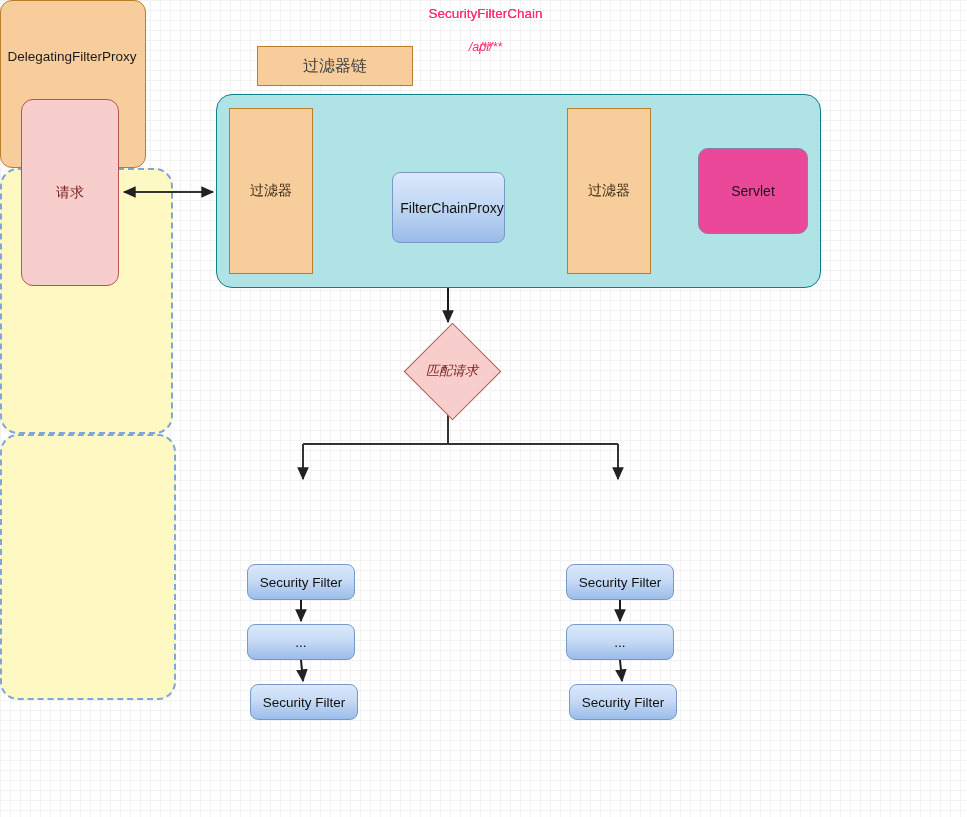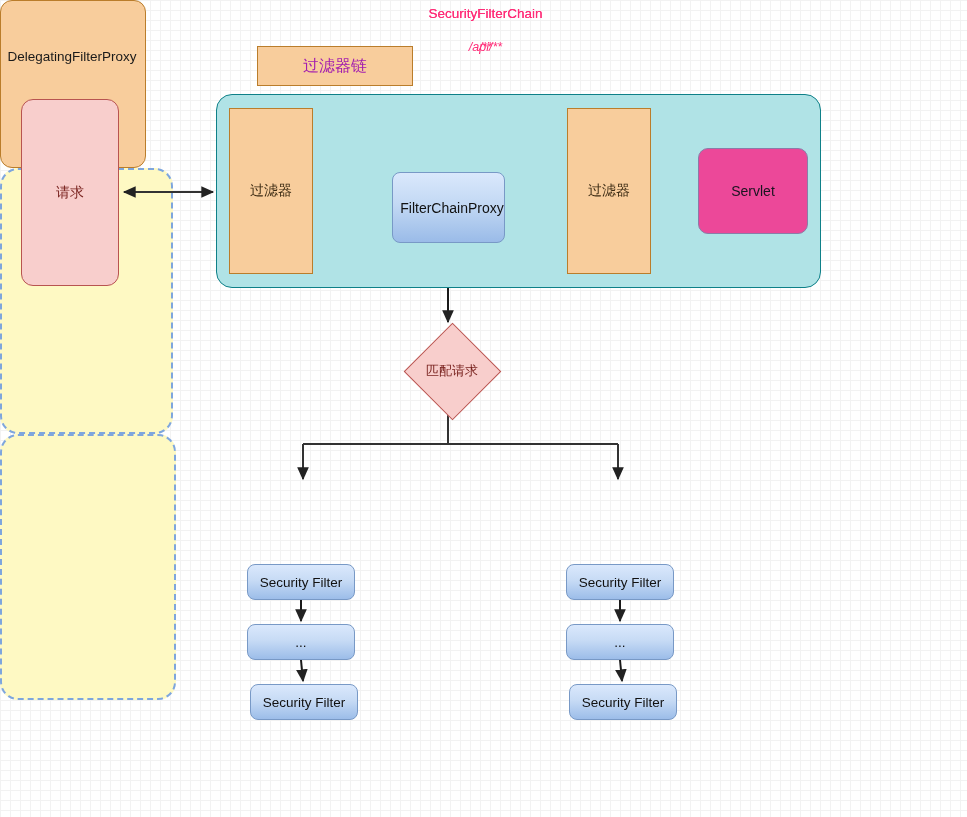--- a/index.html
+++ b/index.html
@@ -48,21 +48,21 @@
     justify-content: center;
     text-align: center;
   }
 
   
   #title-box {
     left: 257px; top: 46px;
     width: 156px; height: 40px;
     background: #f8cd9c;
     border: 1px solid #ba7d2b;
-    color: #a21caf;
+    color: #404040;
     font-size: 16px;
   }
 
   
   #request-box {
     left: 21px; top: 99px;
     width: 98px; height: 187px;
     background: #f8cecc;
     border: 1px solid #b85450;
     border-radius: 12px;
@@ -159,20 +159,21 @@
   }
   #diamond-label {
     position: absolute;
     left: 0; top: 0;
     width: 94px; height: 94px;
     display: flex;
     align-items: center;
     justify-content: center;
     font-size: 13px;
     color: #7a2420;
+    font-style: italic;
   }
 
   
   .chain-panel {
     background: #fef9c3;
     border: 2px dashed #7ea6dd;
     border-radius: 18px;
     display: block;
   }
   #chain-panel-1 {

